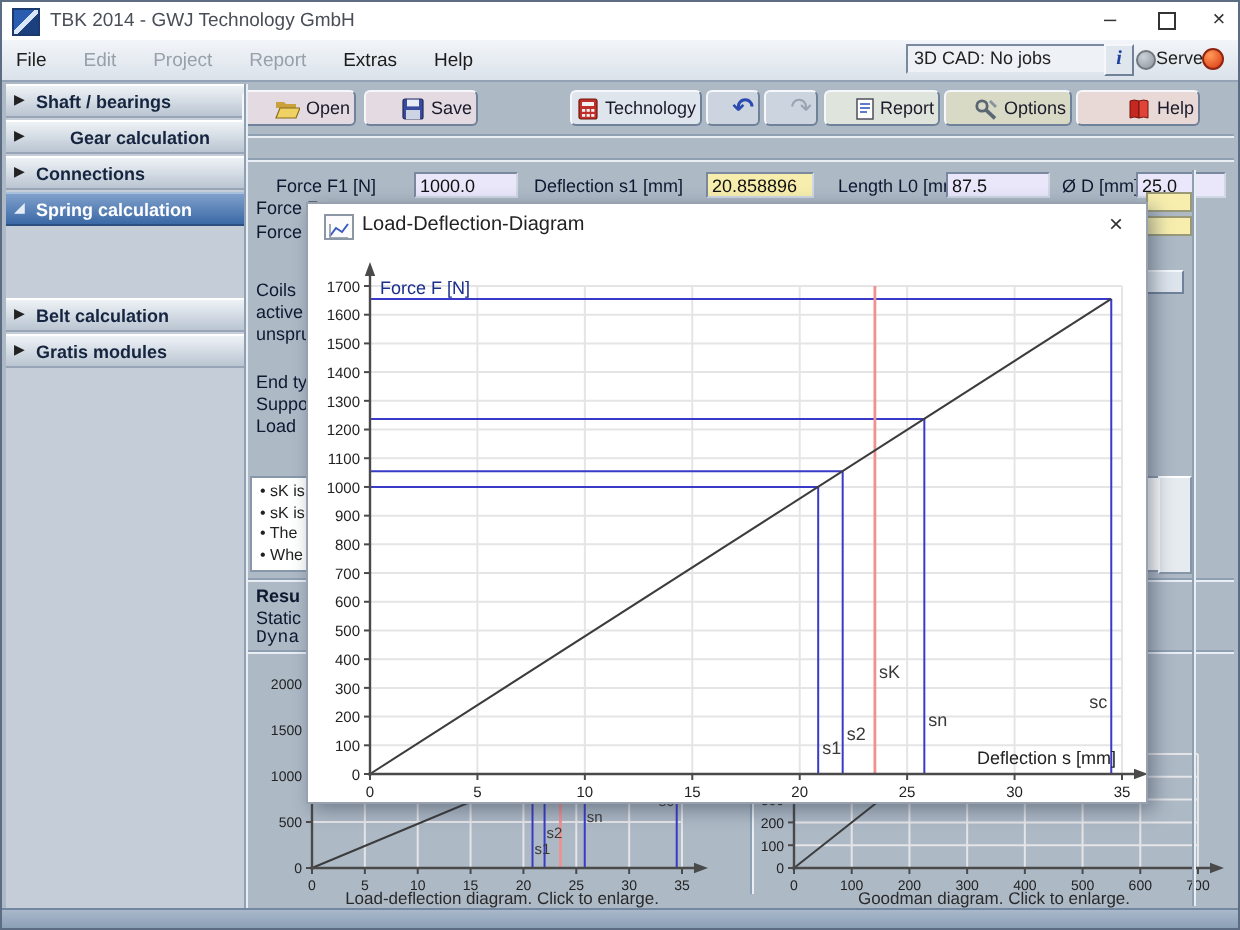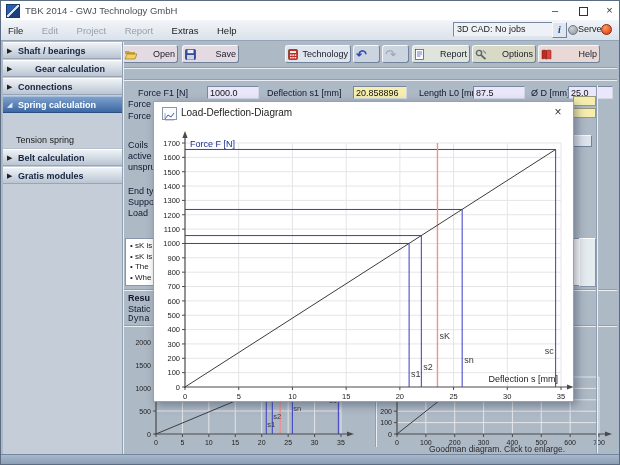--- a/index.html
+++ b/index.html
@@ -36,21 +36,21 @@
     border-top:1px solid #fff;border-bottom:1px solid #97a5b6;color:#15243f;font-weight:bold;padding-left:15px;}
   .sb-group .tri{position:absolute;left:4px;top:0;font-size:7px;color:#222;}
   .sb-expanded{height:17px;line-height:16px;background:linear-gradient(#7fa0cb,#3b69a6);
     border-top:1px solid #a9c0dd;border-bottom:1px solid #2a4f80;color:#fff;font-weight:bold;padding-left:15px;}
   .sb-expanded .tri{position:absolute;left:4px;top:0;font-size:7px;color:#e4ecf6;}
   .sb-child{height:17px;line-height:16px;padding-left:13px;color:#1a1a1a;border-bottom:1px solid #b6c0cc;}
   .sb-child.selected{background:linear-gradient(#2f66ab,#1d4f94);color:#fff;font-weight:bold;border-bottom:1px solid #17406f;}
   
   .tbtn{position:absolute;top:44px;height:18px;box-sizing:border-box;border:1px solid;
     border-color:#f5f7fa #70819a #70819a #f5f7fa;border-radius:3px;font-size:9px;color:#1a1a2a;
-    display:flex;align-items:center;justify-content:space-between;gap:3px;padding:0 2px;}
+    display:flex;align-items:center;justify-content:flex-end;gap:3px;padding:0 2px;}
   .hgroove{position:absolute;height:1px;background:#8fa0b2;border-bottom:1px solid #e9eef5;}
   .vgroove{position:absolute;width:1px;background:#8fa0b2;border-right:1px solid #e9eef5;}
   
   .flabel{position:absolute;font-size:9px;color:#101830;height:12px;line-height:12px;white-space:nowrap;}
   .fld{position:absolute;top:85px;height:13px;box-sizing:border-box;border:1px solid;
     border-color:#7a88a0 #cfd8e4 #cfd8e4 #7a88a0;background:#eae7fb;font-size:9px;padding:0 2px;
     color:#111;font-family:inherit;}
   .fld.yellow{background:#f7eeae;}
   .bg-label{position:absolute;font-size:9px;color:#101830;white-space:nowrap;}
   .bullets{left:124px;top:237px;width:462px;height:48px;background:#fff;border:1px solid #8898aa;
@@ -107,23 +107,20 @@
       <span class="tri">▶</span>
       <span>Gear calculation</span>
     </div>
     <div class="sb-item sb-group" style="top:36px;">
       <span class="tri">▶</span>
       <span>Connections</span>
     </div>
     <div class="sb-item sb-expanded" style="top:54px;">
       <span class="tri">◢</span>
       <span>Spring calculation</span>
-    </div>
-    <div class="sb-item sb-child" style="top:90px;">
-      <span>Tension spring</span>
     </div>
     <div class="sb-item sb-group" style="top:107px;">
       <span class="tri">▶</span>
       <span>Belt calculation</span>
     </div>
     <div class="sb-item sb-group" style="top:125px;">
       <span class="tri">▶</span>
       <span>Gratis modules</span>
     </div>
   </div>
@@ -273,20 +270,21 @@
       <line x1="28" y1="36" x2="31" y2="36" stroke="#4a4a4a" stroke-width="1"></line>
       <text x="26" y="38.66" text-anchor="end" font-size="7" fill="#222">1500</text>
       <line x1="28" y1="13" x2="31" y2="13" stroke="#4a4a4a" stroke-width="1"></line>
       <text x="26" y="15.66" text-anchor="end" font-size="7" fill="#222">2000</text>
       <text x="142.26" y="98.008" font-size="7.5" fill="#3a3a3a">s1</text>
       <text x="148.28571428571428" y="90.004" font-size="7.5" fill="#3a3a3a">s2</text>
       <text x="168.37142857142857" y="82" font-size="7.5" fill="#3a3a3a">sn</text>
       <text x="204.35714285714286" y="73.996" font-size="7.5" fill="#3a3a3a">sc</text>
       <text x="156.21428571428572" y="68.2" font-size="7.5" fill="#3a3a3a">sK</text>
     </svg>
+  <div class="caption" style="left:130px;top:443px;width:240px;">Load-deflection diagram. Click to enlarge.</div>
   <div class="vgroove" style="left:374px;top:328px;height:118px;"></div>
   <svg id="c-thumb2" class="abs" style="left:366px;top:328px;" width="248" height="126">
       <line x1="58.85714285714286" y1="105" x2="58.85714285714286" y2="48" stroke="#e5e5e8" stroke-width="1"></line>
       <line x1="87.71428571428572" y1="105" x2="87.71428571428572" y2="48" stroke="#e5e5e8" stroke-width="1"></line>
       <line x1="116.57142857142857" y1="105" x2="116.57142857142857" y2="48" stroke="#e5e5e8" stroke-width="1"></line>
       <line x1="145.42857142857144" y1="105" x2="145.42857142857144" y2="48" stroke="#e5e5e8" stroke-width="1"></line>
       <line x1="174.28571428571428" y1="105" x2="174.28571428571428" y2="48" stroke="#e5e5e8" stroke-width="1"></line>
       <line x1="203.14285714285714" y1="105" x2="203.14285714285714" y2="48" stroke="#e5e5e8" stroke-width="1"></line>
       <line x1="232" y1="105" x2="232" y2="48" stroke="#e5e5e8" stroke-width="1"></line>
       <line x1="30" y1="93.6" x2="232" y2="93.6" stroke="#e5e5e8" stroke-width="1"></line>

